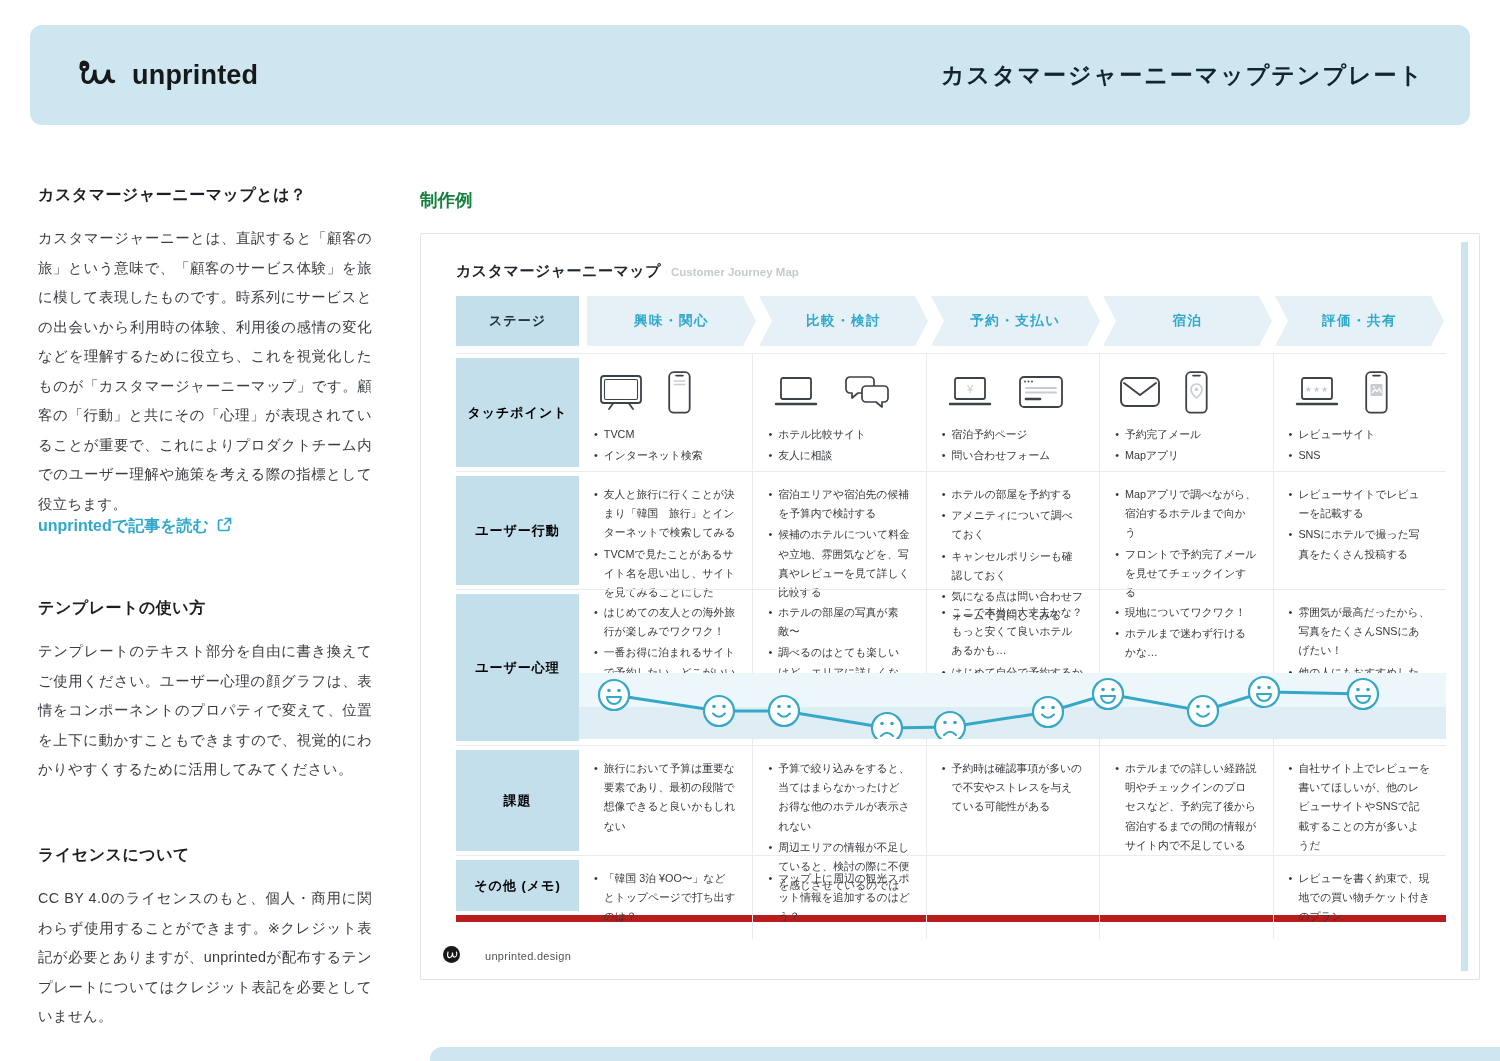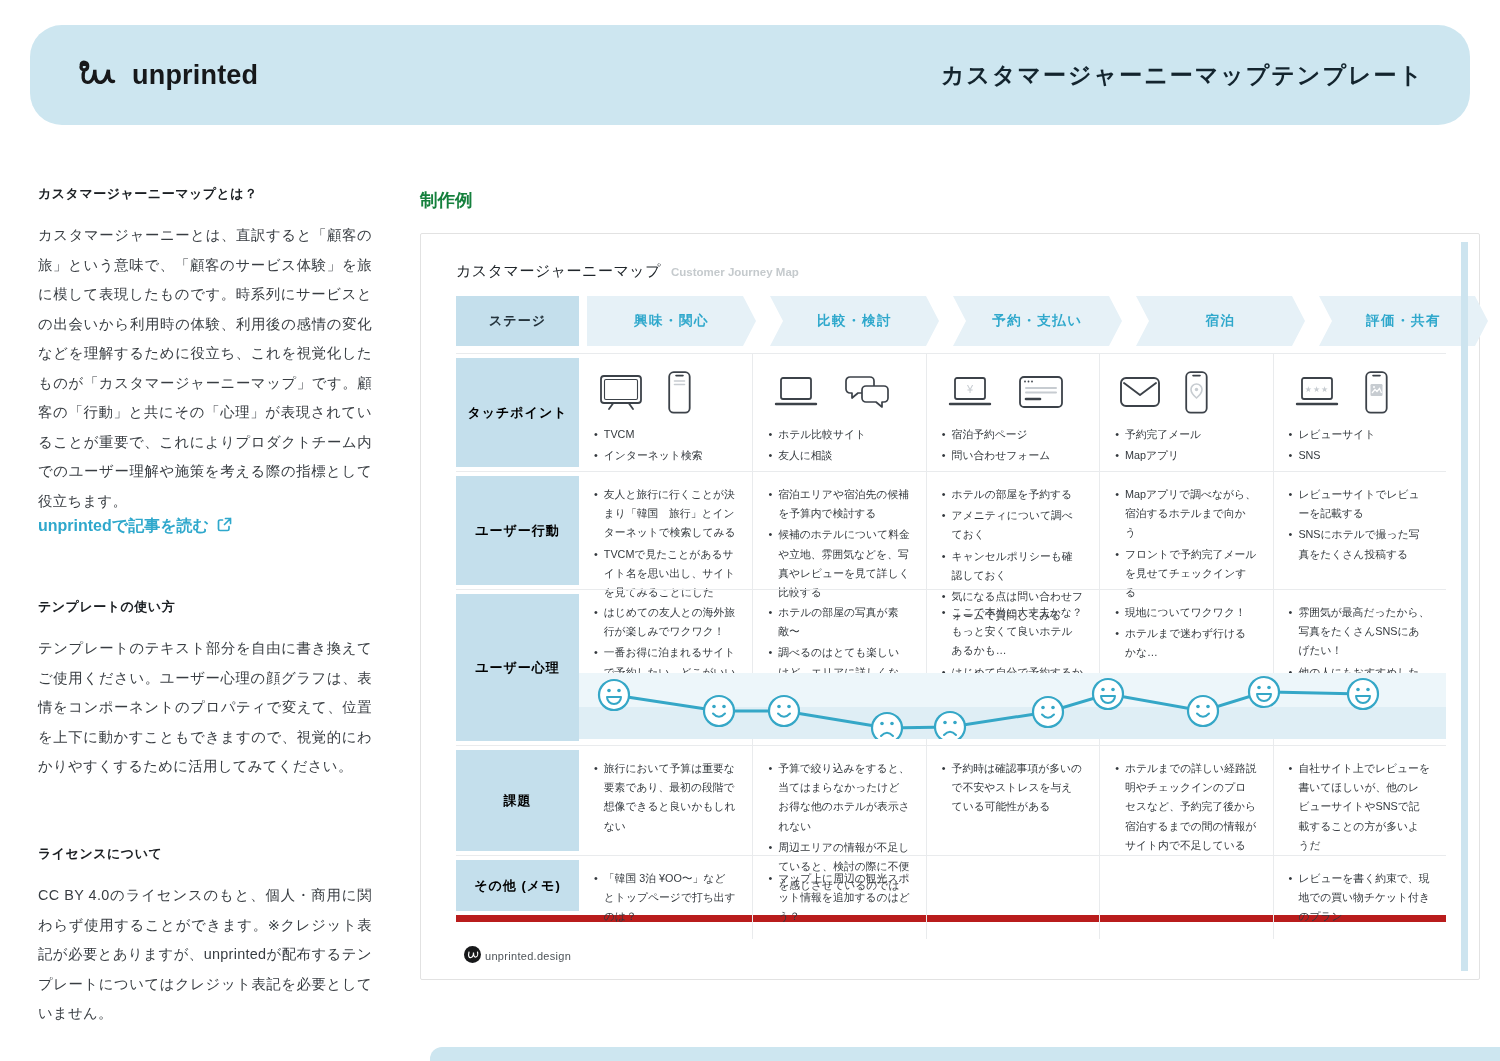--- a/index.html
+++ b/index.html
@@ -1,55 +1,55 @@
 <!DOCTYPE html>
 <html><head>
 <meta charset="utf-8">
 <style>
   * { margin:0; padding:0; box-sizing:border-box; }
   html,body { width:1500px; height:1061px; background:#ffffff;
     font-family:"Liberation Sans","DejaVu Sans",sans-serif; color:#2c3237; }
 
   
   .topband { position:absolute; left:30px; top:25px; width:1440px; height:100px;
-    background:#cde6f0; border-radius:32px; display:flex; align-items:center;
+    background:#cde6f0; border-radius:12px; display:flex; align-items:center;
     justify-content:space-between; padding:0 46px; }
   .brand { display:flex; align-items:center; gap:10px; cursor:pointer; }
   .brand-text { font-size:27px; font-weight:bold; color:#16181a; letter-spacing:0.2px; }
   .band-title { font-size:23px; font-weight:bold; color:#13242e; letter-spacing:2px; }
 
   
   .sec { position:absolute; left:38px; width:334px; }
-  .sec h2 { font-size:13px; font-weight:bold; color:#1b1f23; letter-spacing:0.5px; }
+  .sec h2 { font-size:16px; font-weight:bold; color:#1b1f23; letter-spacing:0.5px; }
   .sec p { margin-top:18px; font-size:14.4px; line-height:29.5px; color:#383d42;
     word-break:break-all; text-align:justify; letter-spacing:0.3px; }
   .readlink { position:absolute; left:38px; top:516px; font-size:16px; font-weight:bold;
     color:#2fa8cc; display:flex; align-items:center; gap:8px; cursor:pointer; }
 
   
   .example-heading { position:absolute; left:420px; top:188px; font-size:17.5px;
     font-weight:bold; color:#15803d; }
   .panel { position:absolute; left:420px; top:233px; width:1060px; height:747px;
     background:#fff; border:1px solid #e2e2e2; border-radius:2px; }
   .right-strip { position:absolute; right:11px; top:8px; bottom:8px; width:7px;
     background:#cde4ef; }
   .bottom-strip { position:absolute; left:430px; top:1047px; width:1070px; height:14px;
     background:#cde6f0; border-radius:12px 0 0 0; }
 
   .map-title-row { position:absolute; left:35px; top:28px; display:flex;
     align-items:baseline; gap:10px; }
-  .map-title { font-size:15px; font-weight:normal; color:#20262b; letter-spacing:0.5px; }
+  .map-title { font-size:15px; font-weight:bold; color:#20262b; letter-spacing:0.5px; }
   .map-subtitle { font-size:11.5px; font-weight:bold; color:#c5cacd; }
 
   
   .stage-row { position:absolute; left:35px; top:62px; height:38px; display:flex; }
   .stage-label { width:123px; height:50px; background:#c4dfec; display:flex;
     align-items:center; justify-content:center; font-size:13px; font-weight:bold;
     color:#24333c; letter-spacing:1px; }
-  .arrows { display:flex; margin-left:8px; gap:14px; }
+  .arrows { display:flex; margin-left:8px; gap:3px; }
   .arrow { width:169px; height:50px; background:#e6f1f7; display:flex; align-items:center;
     justify-content:center; font-size:13.5px; font-weight:bold; color:#2fa8cc;
     letter-spacing:1.5px;
     clip-path:polygon(0 0, calc(100% - 13px) 0, 100% 50%, calc(100% - 13px) 100%, 0 100%); }
   .arrow.notch { clip-path:polygon(0 0, calc(100% - 13px) 0, 100% 50%,
     calc(100% - 13px) 100%, 0 100%, 13px 50%); }
 
   
   .rows { position:absolute; left:35px; top:119px; width:990px; }
   .jrow { display:flex; border-top:1px solid #e9ebed; position:relative; }
@@ -71,22 +71,22 @@
   .row-mind { height:156px; }
   .row-issue { height:110px; }
   .row-memo { height:67px; }
 
   
   .mood-band { position:absolute; left:123px; top:83px; width:867px; height:66px;
     background:linear-gradient(to bottom,#edf6fa 0 52%,#dfeef5 52% 100%); }
   .mood-band svg { display:block; }
 
   
-  .panel-footer { position:absolute; left:43px; top:712px; display:flex;
-    align-items:center; gap:4px; }
+  .panel-footer { position:absolute; left:22px; top:712px; display:flex;
+    align-items:center; gap:25px; }
   .panel-footer span { font-size:11px; color:#4d5358; letter-spacing:0.3px; }
 </style>
 </head>
 <body>
 
 <div class="topband">
   <div class="brand">
     <span>
       <svg width="46" height="34" viewBox="0 0 44 32" fill="none">
         <path d="M10,8 C4,6 3,13 8,13 C12,13 12,7 9,6 C7,5.2 5,6 5,8

